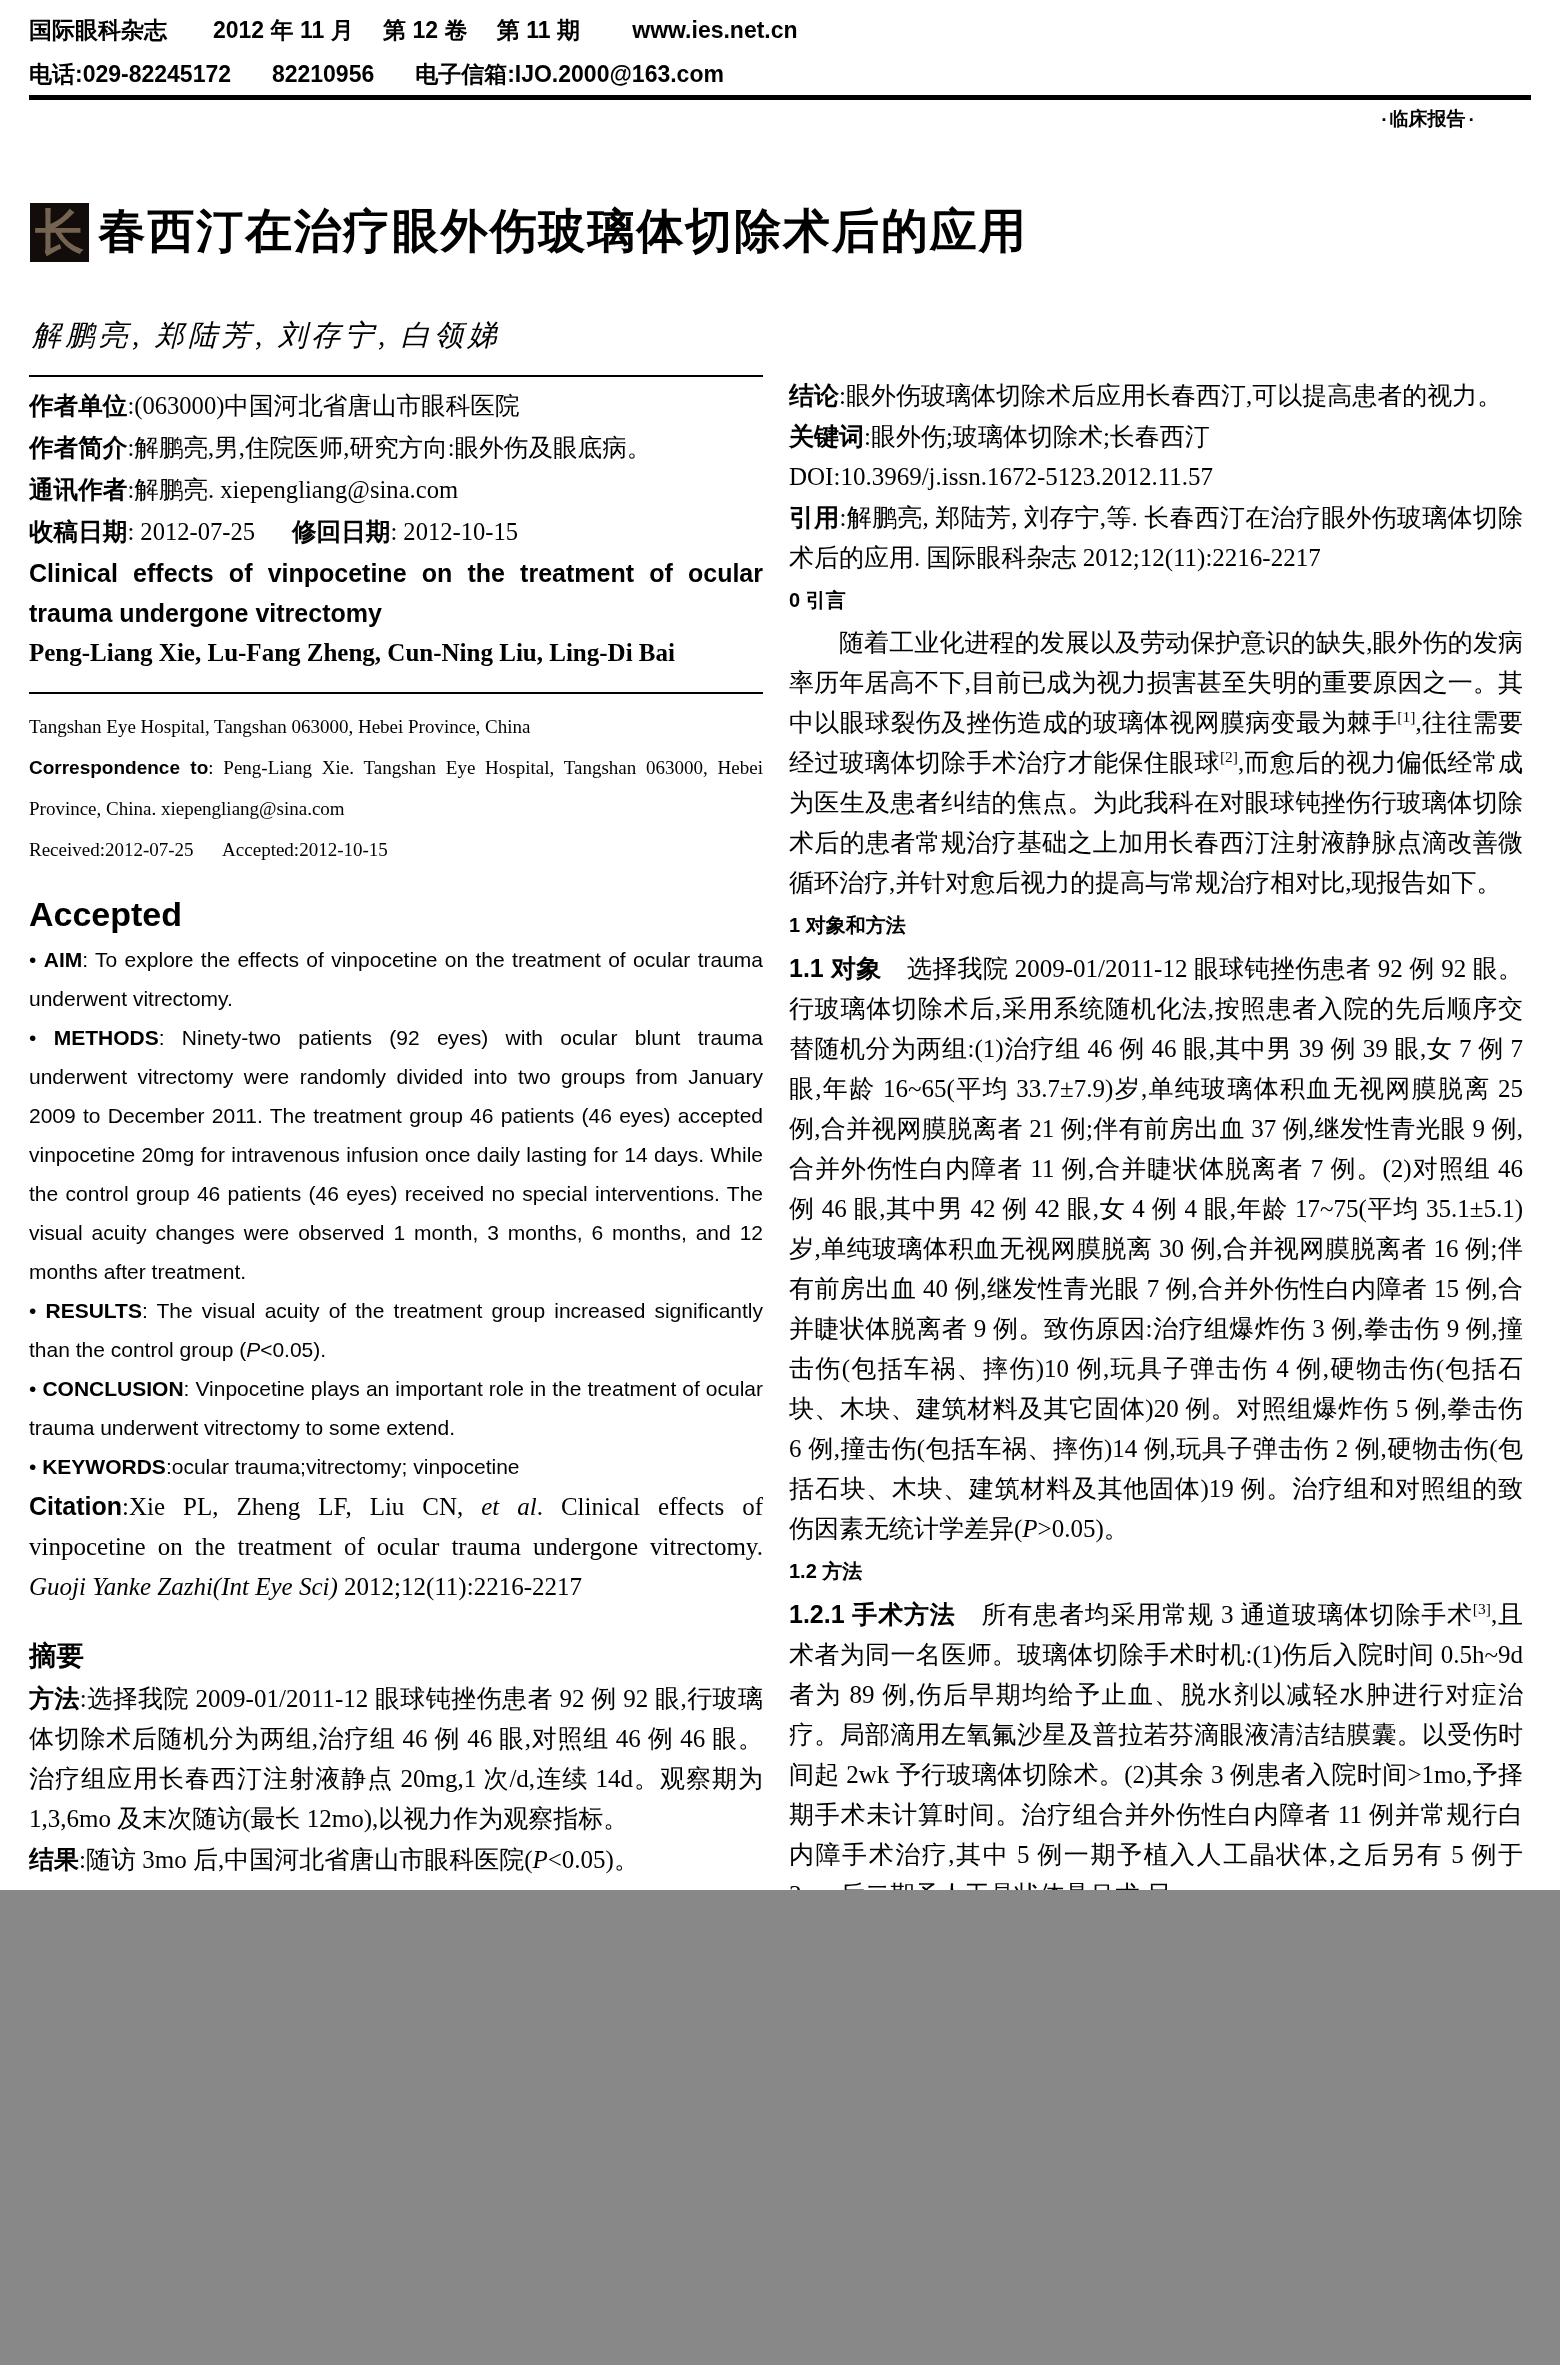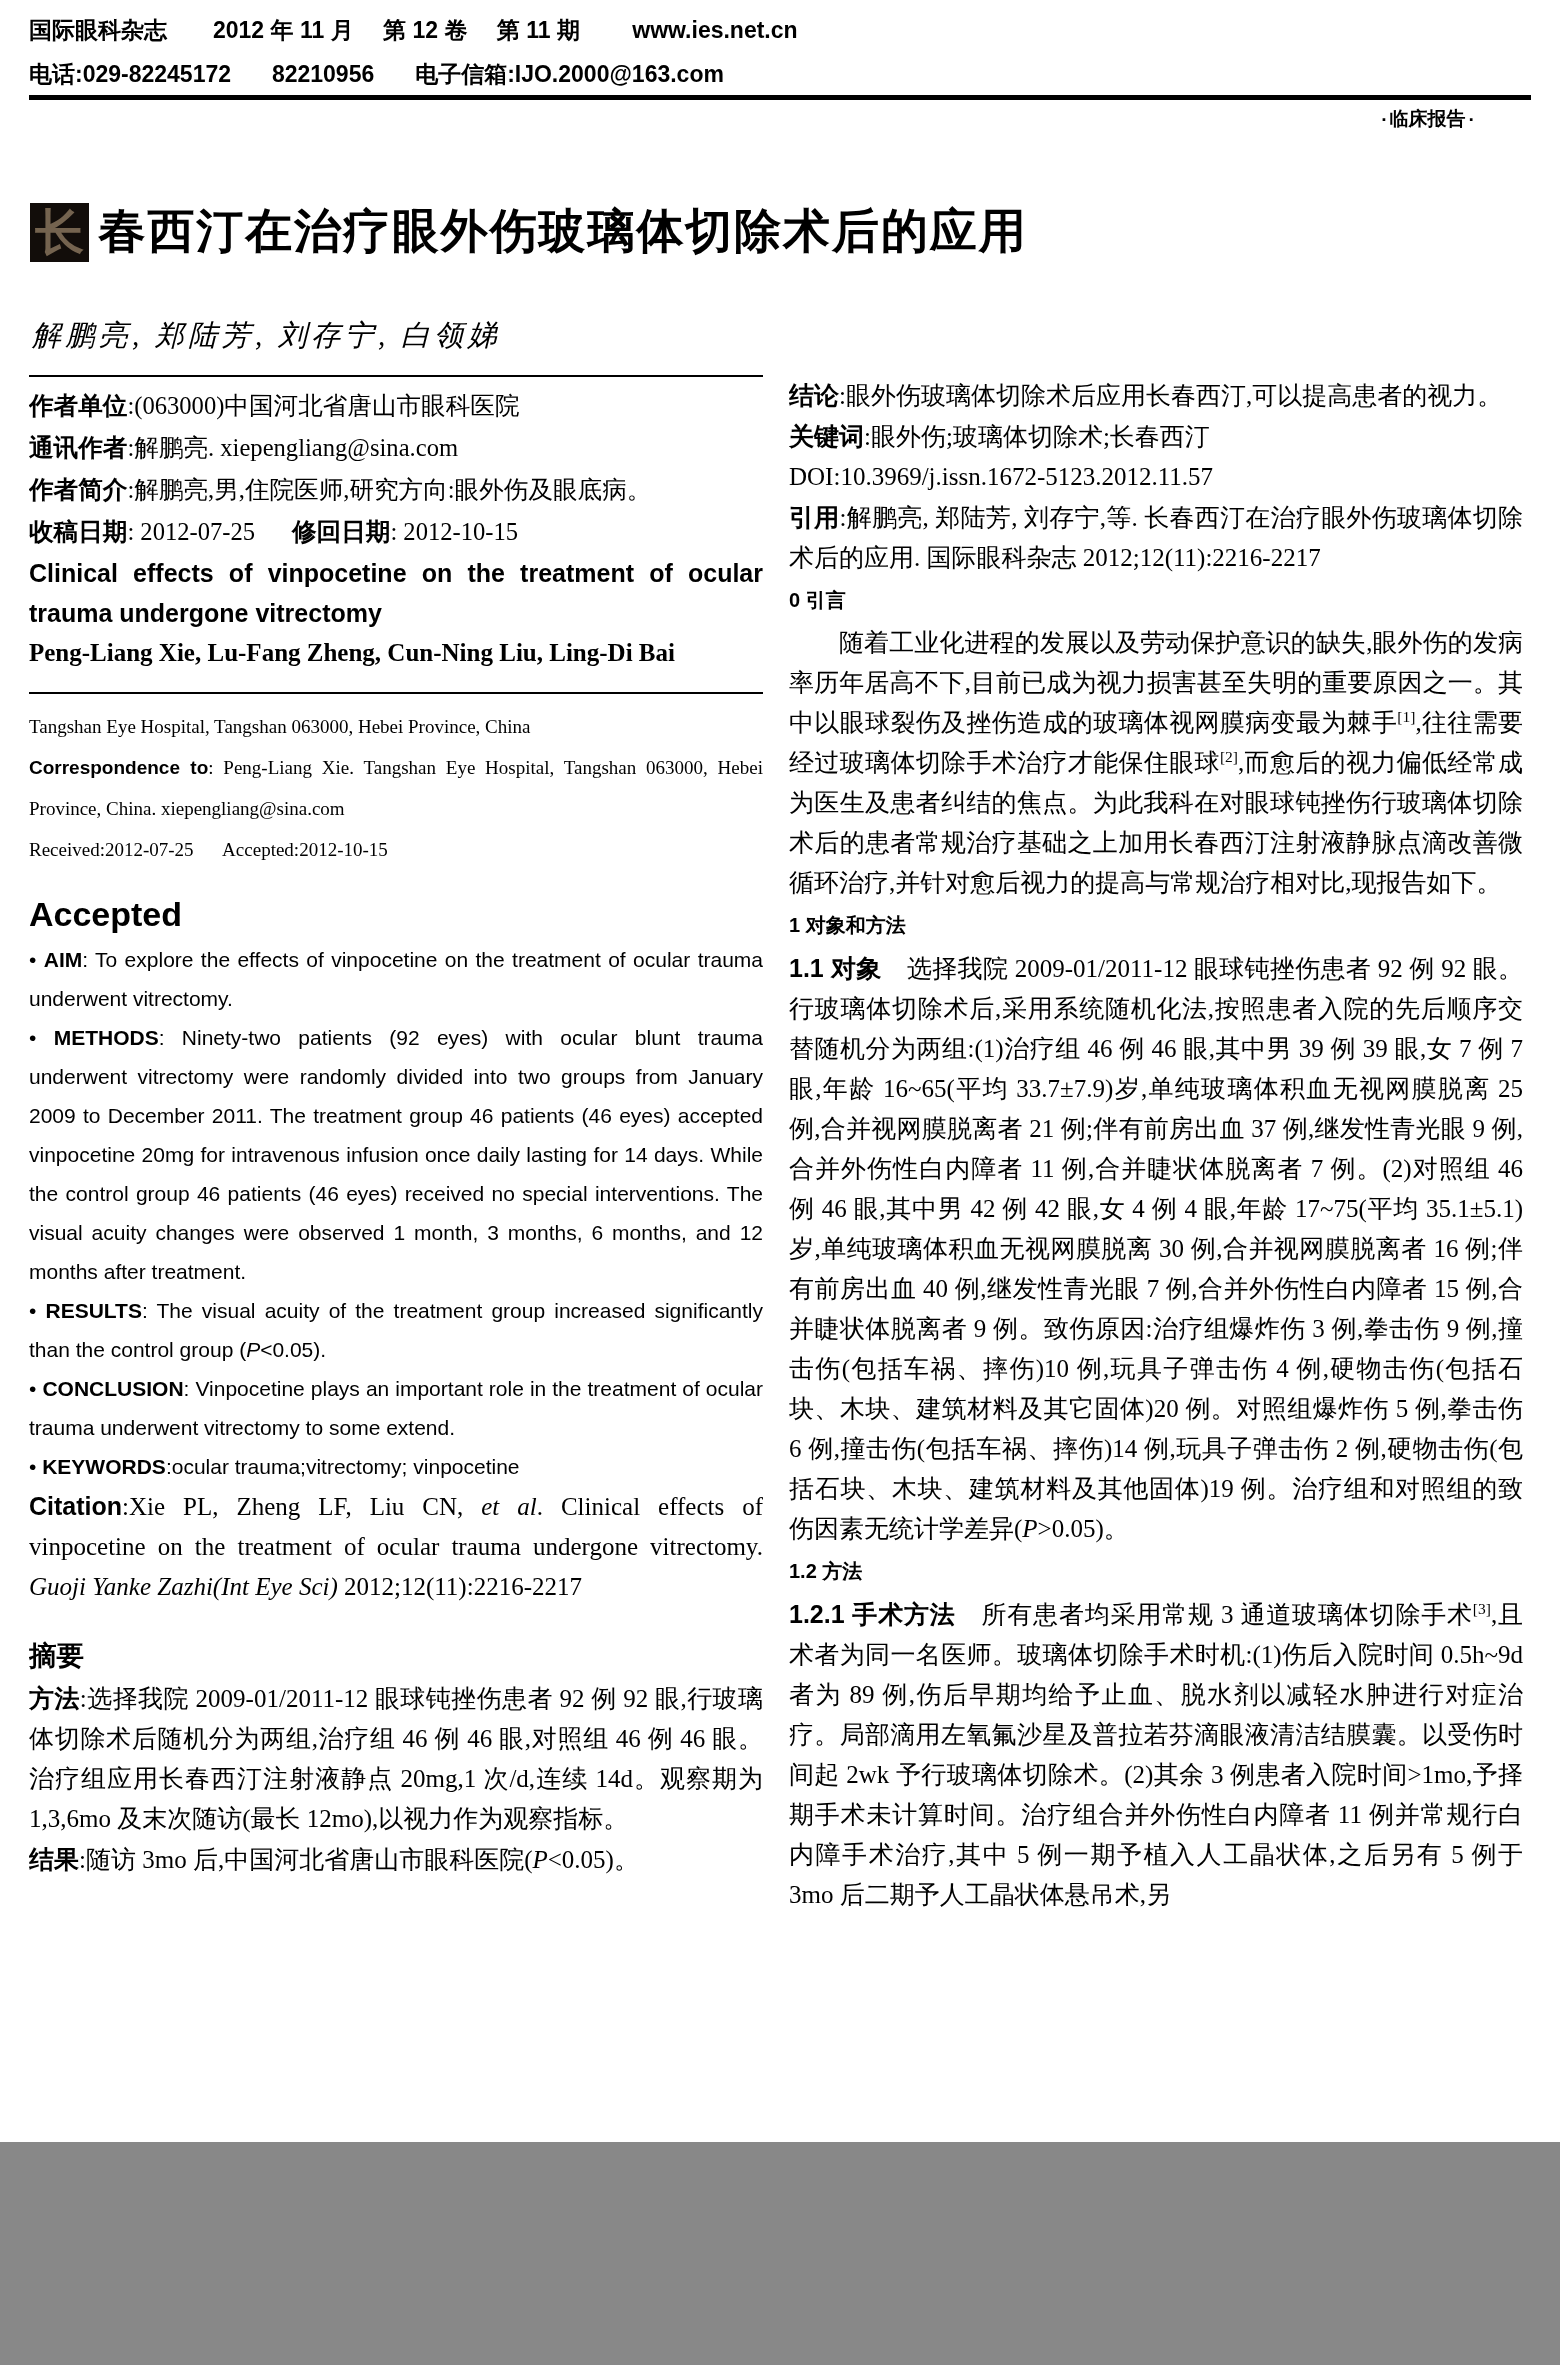--- a/index.html
+++ b/index.html
@@ -1,18 +1,18 @@
 <!DOCTYPE html>
 <html style="font-size:7.6px"><head>
 <meta charset="utf-8">
 <style>
   html,body{margin:0;padding:0;background:#888;}
   .page{
     position:relative;
-    width:1560px;height:2142px;
+    width:1560px;height:1890px;
     background:#ffffff;
     overflow:hidden;
     color:#000;
     font-family:"Liberation Serif","DejaVu Serif",serif;
   }
   
   .journal-header{
     position:absolute;left:29px;top:7.6px;width:1502px;
     font-family:"Liberation Sans","DejaVu Sans",sans-serif;
     font-weight:bold;font-size:23px;line-height:44px;
@@ -124,22 +124,22 @@
     <div class="title-cn">春西汀在治疗眼外伤玻璃体切除术后的应用</div>
   </div>
   <div class="authors-cn">解鹏亮, 郑陆芳, 刘存宁, 白领娣</div>
 
   <div class="columns">
 
     <div class="col cn">
       <hr class="col-rule">
       <div class="info">
         <p><span class="seg-b">作者单位</span><span>:(063000)中国河北省唐山市眼科医院</span></p>
+        <p><span class="seg-b">作者简介</span><span>:解鹏亮,男,住院医师,研究方向:眼外伤及眼底病。</span></p>
         <p><span class="seg-b">通讯作者</span><span>:解鹏亮. xiepengliang@sina.com</span></p>
-        <p><span class="seg-b">作者简介</span><span>:解鹏亮,男,住院医师,研究方向:眼外伤及眼底病。</span></p>
         <p><span class="seg-b">收稿日期</span><span>: 2012-07-25  </span><span class="seg-b">修回日期</span><span>: 2012-10-15</span></p>
       </div>
 
       <p class="title-en en">Clinical effects of vinpocetine on the treatment of ocular trauma undergone vitrectomy</p>
       <p class="authors-en en">Peng-Liang Xie, Lu-Fang Zheng, Cun-Ning Liu, Ling-Di Bai</p>
 
       <hr class="col-rule mid">
       <div class="affil en">
         <p>Tangshan Eye Hospital, Tangshan 063000, Hebei Province, China</p>
         <p><span class="seg-b">Correspondence to</span><span>: Peng-Liang Xie. Tangshan Eye Hospital, Tangshan 063000, Hebei Province, China. xiepengliang@sina.com</span></p>

